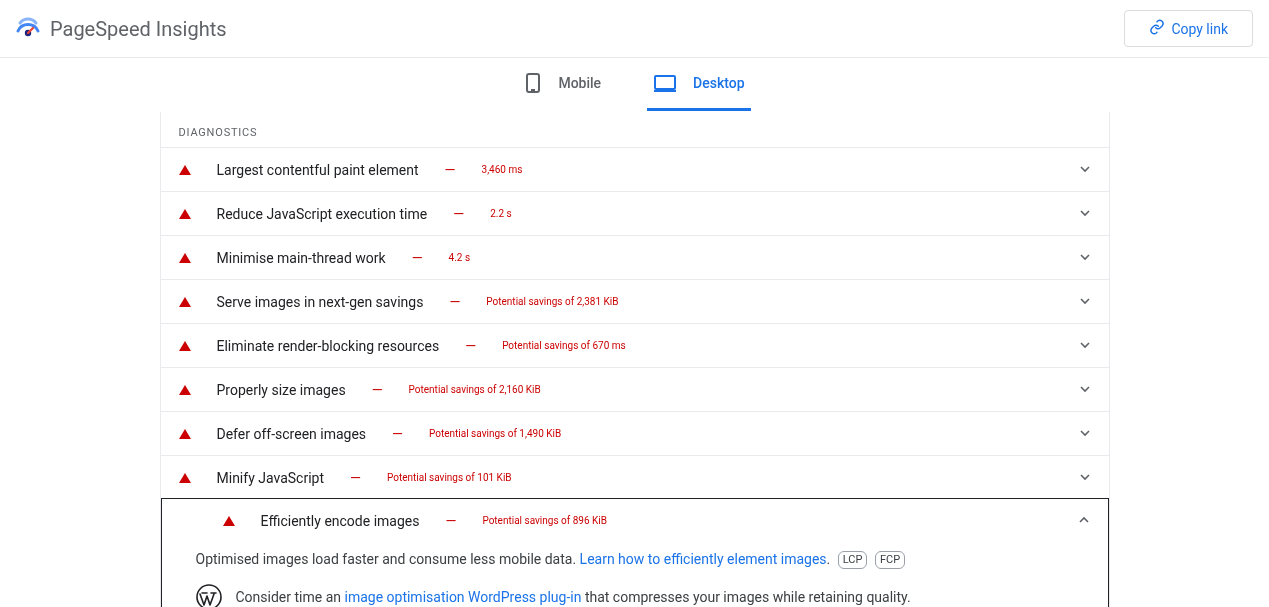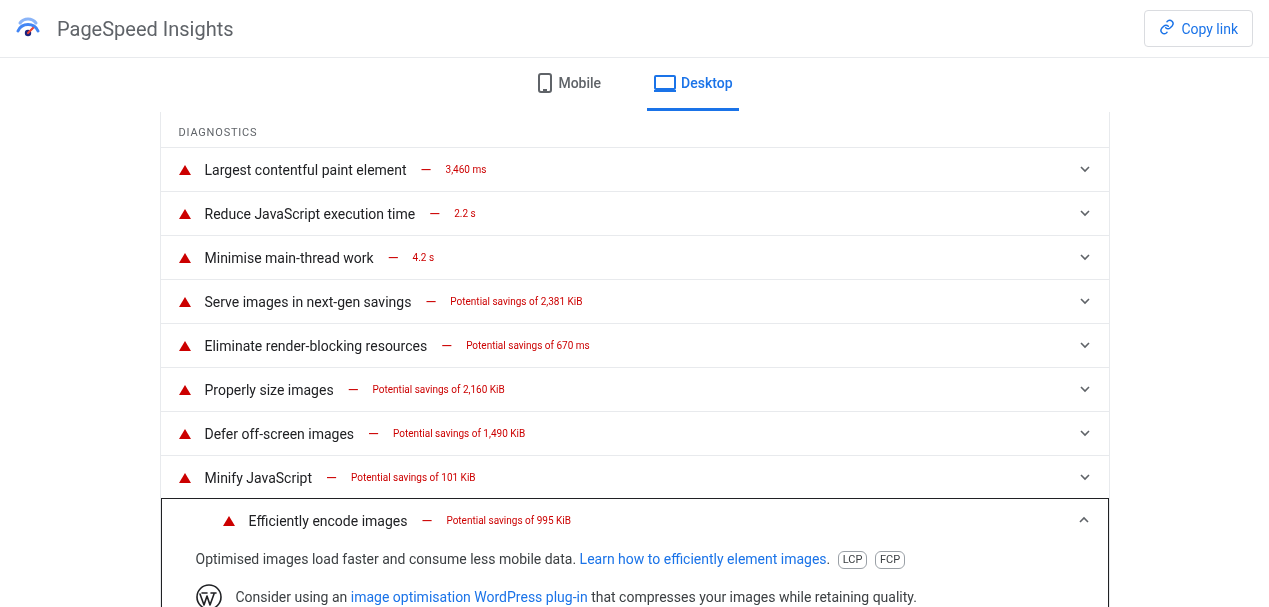--- a/index.html
+++ b/index.html
@@ -12,21 +12,21 @@
   .topbar {
     display: flex;
     align-items: center;
     justify-content: space-between;
     padding: 10px 16px;
     border-bottom: 1px solid #e8eaed;
   }
   .topbar-left {
     display: flex;
     align-items: center;
-    gap: 17px;
+    gap: 10px;
   }
   .logo-icon {
     width: 24px;
     height: 24px;
     display: inline-flex;
     align-items: center;
     justify-content: center;
   }
   .app-title {
     font-size: 20px;
@@ -34,36 +34,36 @@
     font-weight: 400;
   }
   .copy-link-btn {
     display: flex;
     align-items: center;
     gap: 6px;
     color: #1a73e8;
     border: 1px solid #dadce0;
     background: #fff;
     border-radius: 4px;
-    padding: 8px 14px;
+    padding: 8px 24px;
     font-size: 14px;
     cursor: pointer;
     font-family: inherit;
   }
   .tabs {
     display: flex;
     justify-content: center;
     gap: 40px;
     border-bottom: 1px solid #fff;
     padding: 0;
   }
   .tab {
     display: flex;
     align-items: center;
-    gap: 4px;
+    gap: 16px;
     padding: 14px 6px;
     font-size: 14px;
     font-weight: 500;
     color: #5f6368;
     cursor: pointer;
     border-bottom: 3px solid transparent;
   }
   .tab.active {
     color: #1a73e8;
     border-bottom-color: #1a73e8;
@@ -80,21 +80,21 @@
     letter-spacing: 0.8px;
     color: #5f6368;
     padding: 14px 18px 8px;
     font-weight: 400;
   }
   .diag {
     border-top: 1px solid #e8eaed;
     padding: 12px 18px;
     display: flex;
     align-items: center;
-    gap: 14px;
+    gap: 26px;
     cursor: pointer;
     position: relative;
   }
   .diag:first-of-type { border-top: 1px solid #e8eaed; margin-left: 43px; }
   .tri {
     width: 0; height: 0;
     border-left: 6px solid transparent;
     border-right: 6px solid transparent;
     border-bottom: 10px solid #c00;
     flex-shrink: 0;
@@ -293,40 +293,40 @@
           <path d="M2 4l4 4 4-4" fill="none" stroke="#5f6368" stroke-width="1.6"></path>
         </svg>
     </span>
   </div>
 
   <div class="expanded-block">
     <div class="diag">
       <span class="tri"></span>
       <span class="diag-title">Efficiently encode images</span>
       <span class="dash">—</span>
-      <span class="diag-metric">Potential savings of 995 KiB</span>
+      <span class="diag-metric">Potential savings of 896 KiB</span>
       <span class="chevron">
         <svg width="12" height="12" viewBox="0 0 12 12">
             <path d="M2 8l4-4 4 4" fill="none" stroke="#5f6368" stroke-width="1.6"></path>
           </svg>
       </span>
     </div>
     <div class="diag-body">
       <div>
         <span>Optimised images load faster and consume less mobile data. </span><a href="#">Learn how to efficiently element images</a><span>.</span>
         <span class="badge">LCP</span>
         <span class="badge">FCP</span>
       </div>
       <div class="wp-row">
         <span class="wp-icon">
           <svg width="26" height="26" viewBox="0 0 26 26">
             <circle cx="13" cy="13" r="12" fill="none" stroke="#202124" stroke-width="1.6"></circle>
             <path d="M4 10l4 11 3-9 3 9 4-11M6 9h5M15 9h5" fill="none" stroke="#202124" stroke-width="1.6" stroke-linecap="round" stroke-linejoin="round"></path>
           </svg>
         </span>
         <div>
-          <span>Consider using an </span><a href="#">image optimisation WordPress plug-in</a><span> that compresses your images while retaining quality.</span>
+          <span>Consider time an </span><a href="#">image optimisation WordPress plug-in</a><span> that compresses your images while retaining quality.</span>
         </div>
       </div>
     </div>
   </div>
 
 </div>
 
 </body></html>

